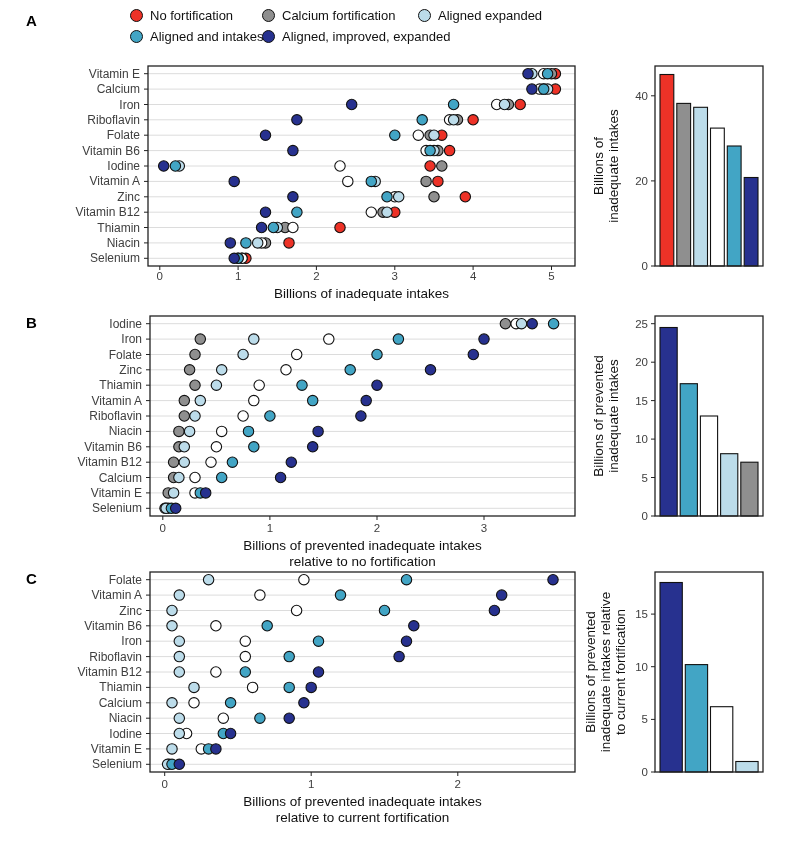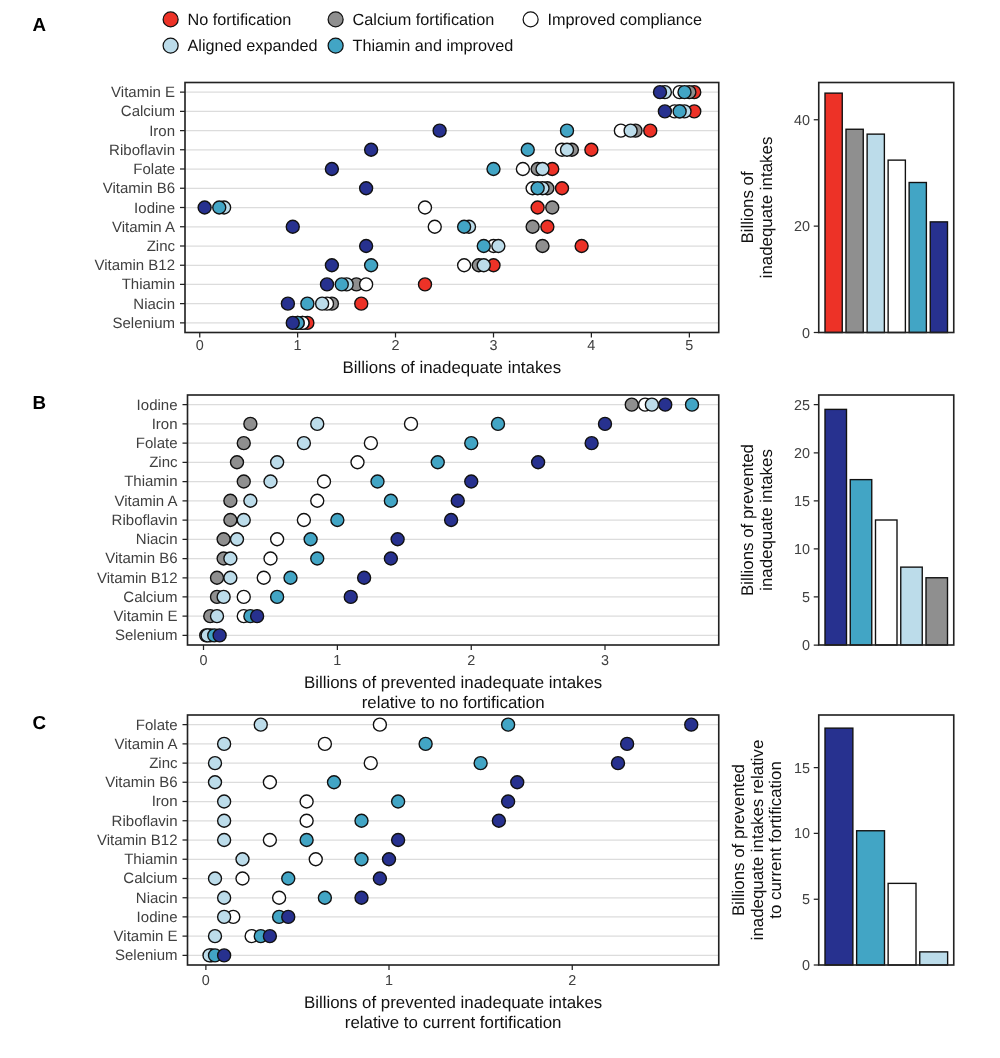--- a/index.html
+++ b/index.html
@@ -27,30 +27,30 @@
   <div class="legend">
       <div class="legend-item">
         <span class="legend-swatch" style="background: rgb(237, 50, 39);"></span>
         <span class="legend-label">No fortification</span>
       </div>
       <div class="legend-item">
         <span class="legend-swatch" style="background: rgb(143, 143, 143);"></span>
         <span class="legend-label">Calcium fortification</span>
       </div>
       <div class="legend-item">
-        <span class="legend-swatch" style="background: rgb(255, 255, 255);"></span>
-        <span class="legend-label">Improved compliance</span>
-      </div>
-      <div class="legend-item">
         <span class="legend-swatch" style="background: rgb(188, 220, 234);"></span>
         <span class="legend-label">Aligned expanded</span>
       </div>
       <div class="legend-item">
         <span class="legend-swatch" style="background: rgb(66, 165, 197);"></span>
-        <span class="legend-label">Thiamin and improved</span>
+        <span class="legend-label">Aligned and intakes</span>
+      </div>
+      <div class="legend-item">
+        <span class="legend-swatch" style="background: rgb(39, 49, 143);"></span>
+        <span class="legend-label">Aligned, improved, expanded</span>
       </div>
     </div>
 
   <svg id="svg-A" class="panel-svg" style="top:56px" width="800" height="252">
       <rect x="148" y="10" width="427" height="200" fill="#ffffff"></rect>
       <line x1="148" x2="575" y1="17.7" y2="17.7" stroke="#dcdcdc" stroke-width="1"></line>
       <line x1="148" x2="575" y1="33.1" y2="33.1" stroke="#dcdcdc" stroke-width="1"></line>
       <line x1="148" x2="575" y1="48.5" y2="48.5" stroke="#dcdcdc" stroke-width="1"></line>
       <line x1="148" x2="575" y1="63.8" y2="63.8" stroke="#dcdcdc" stroke-width="1"></line>
       <line x1="148" x2="575" y1="79.2" y2="79.2" stroke="#dcdcdc" stroke-width="1"></line>

